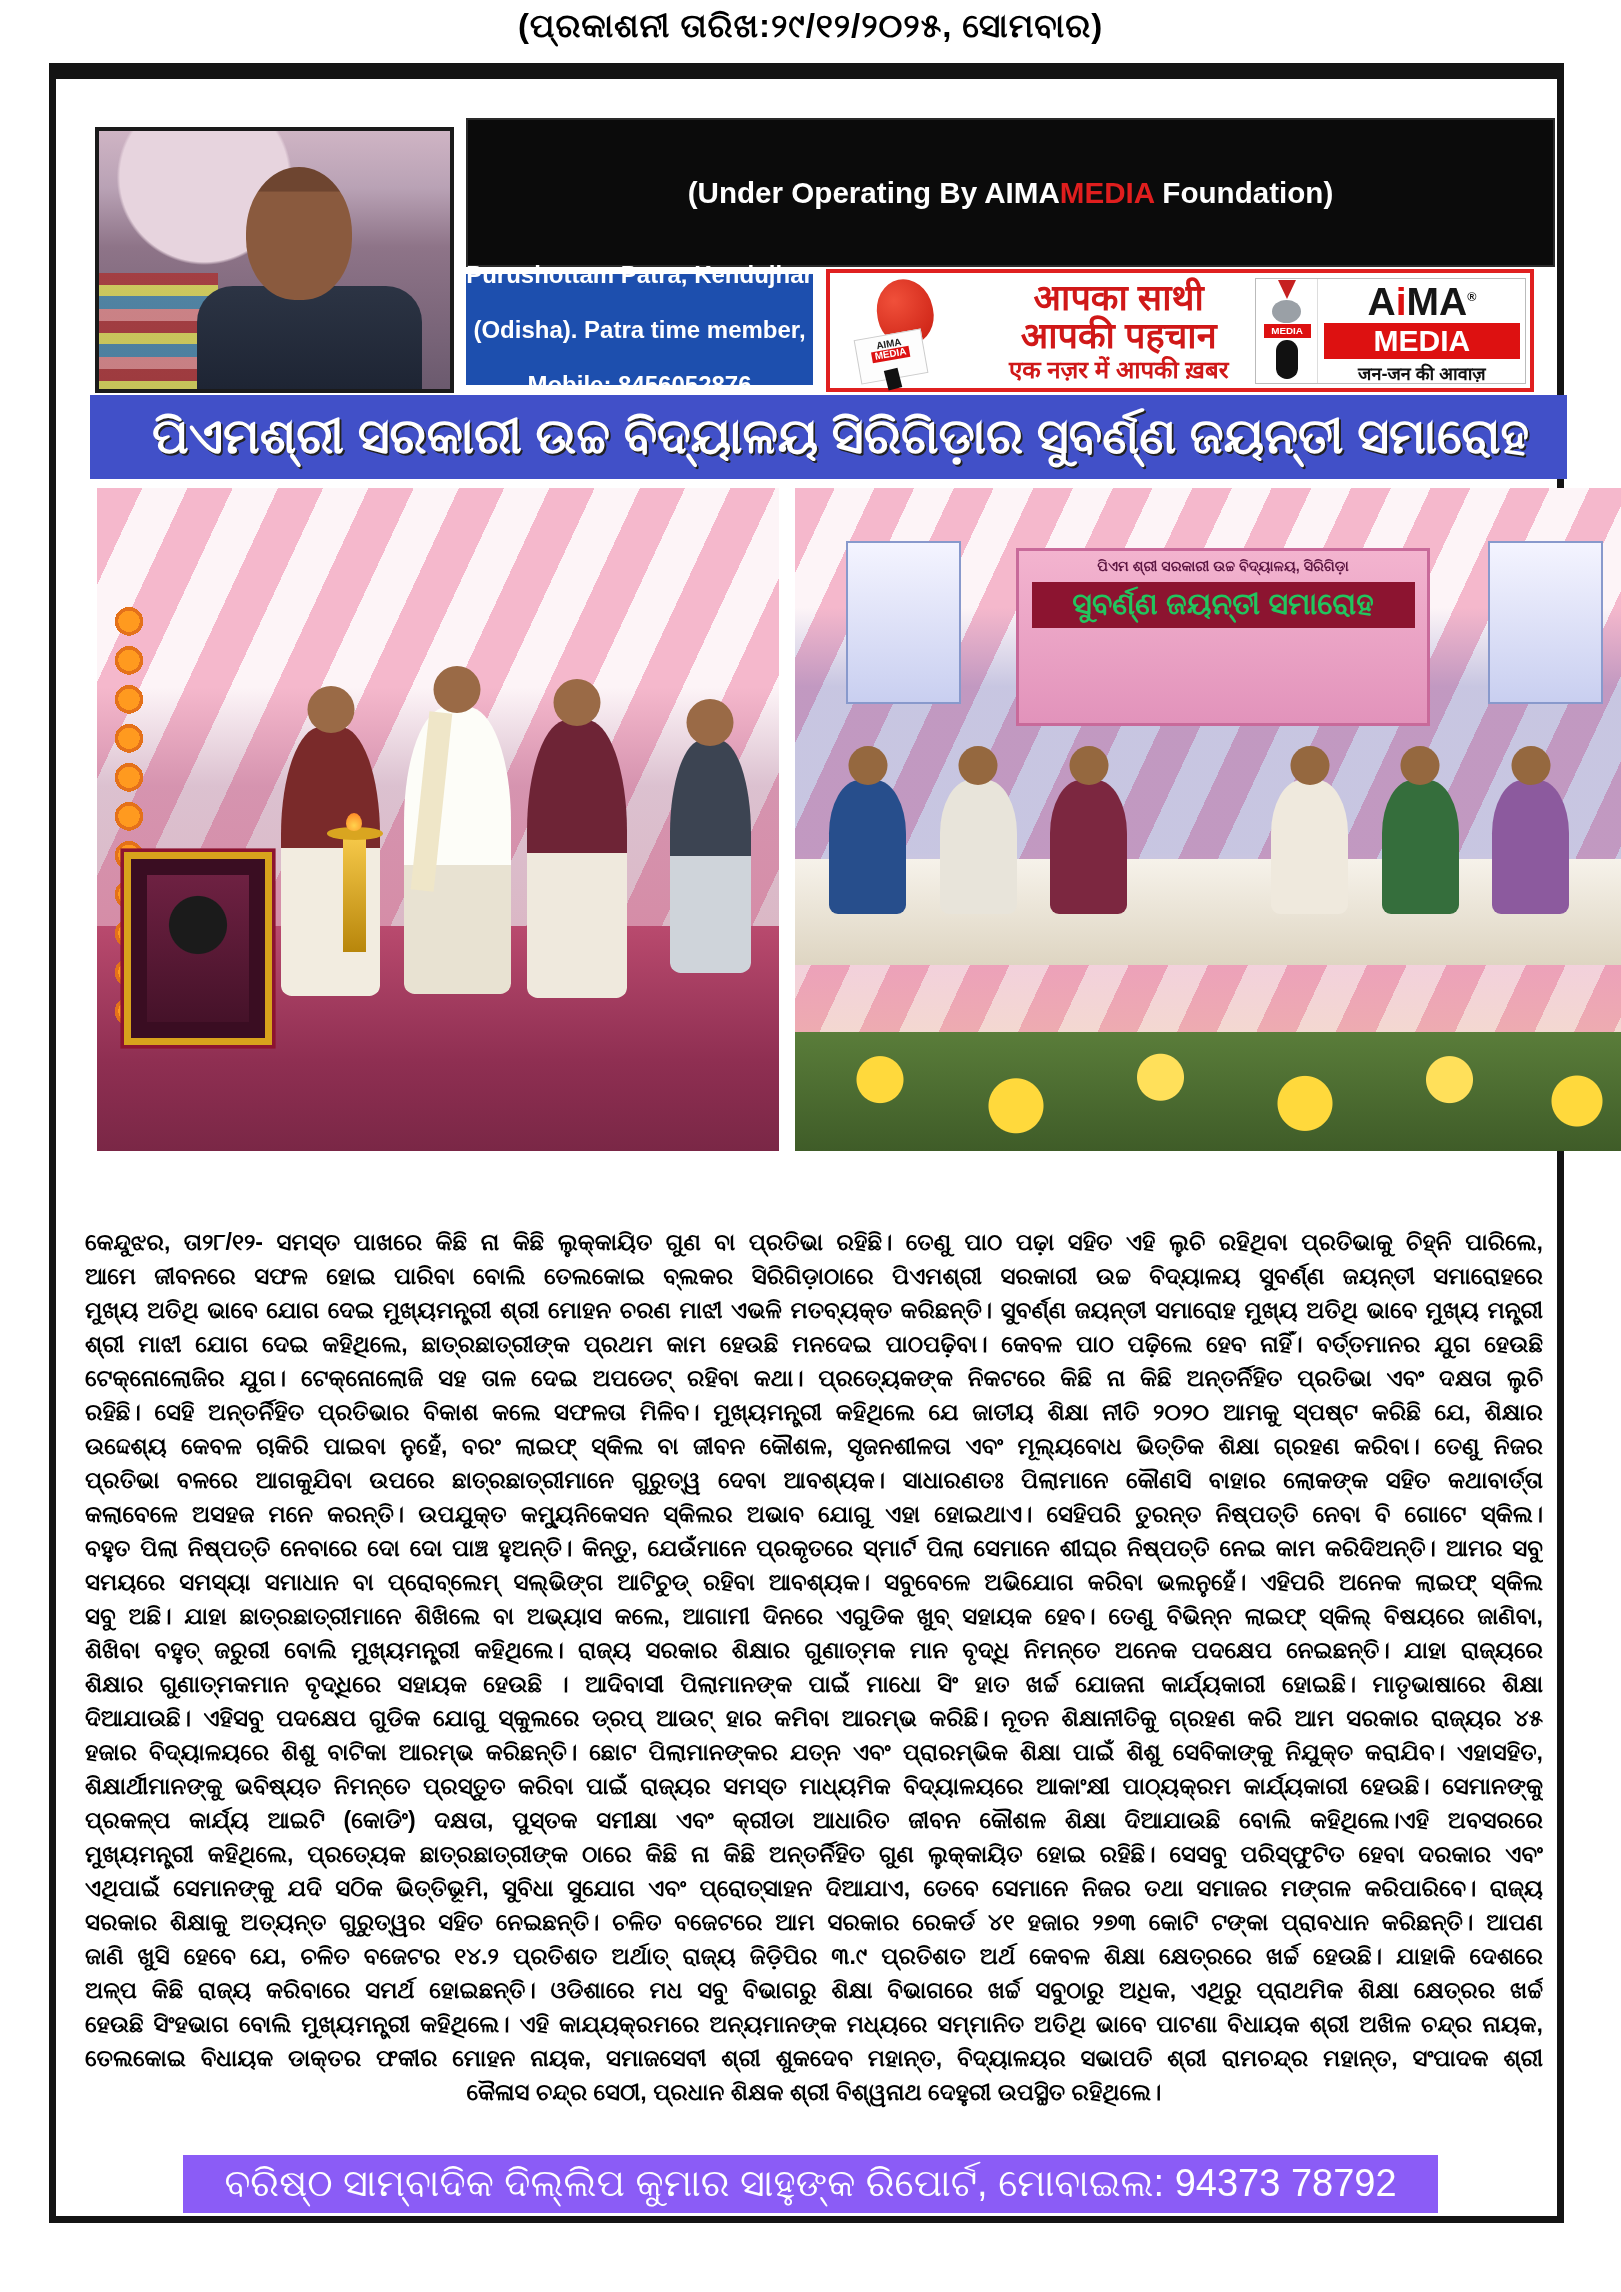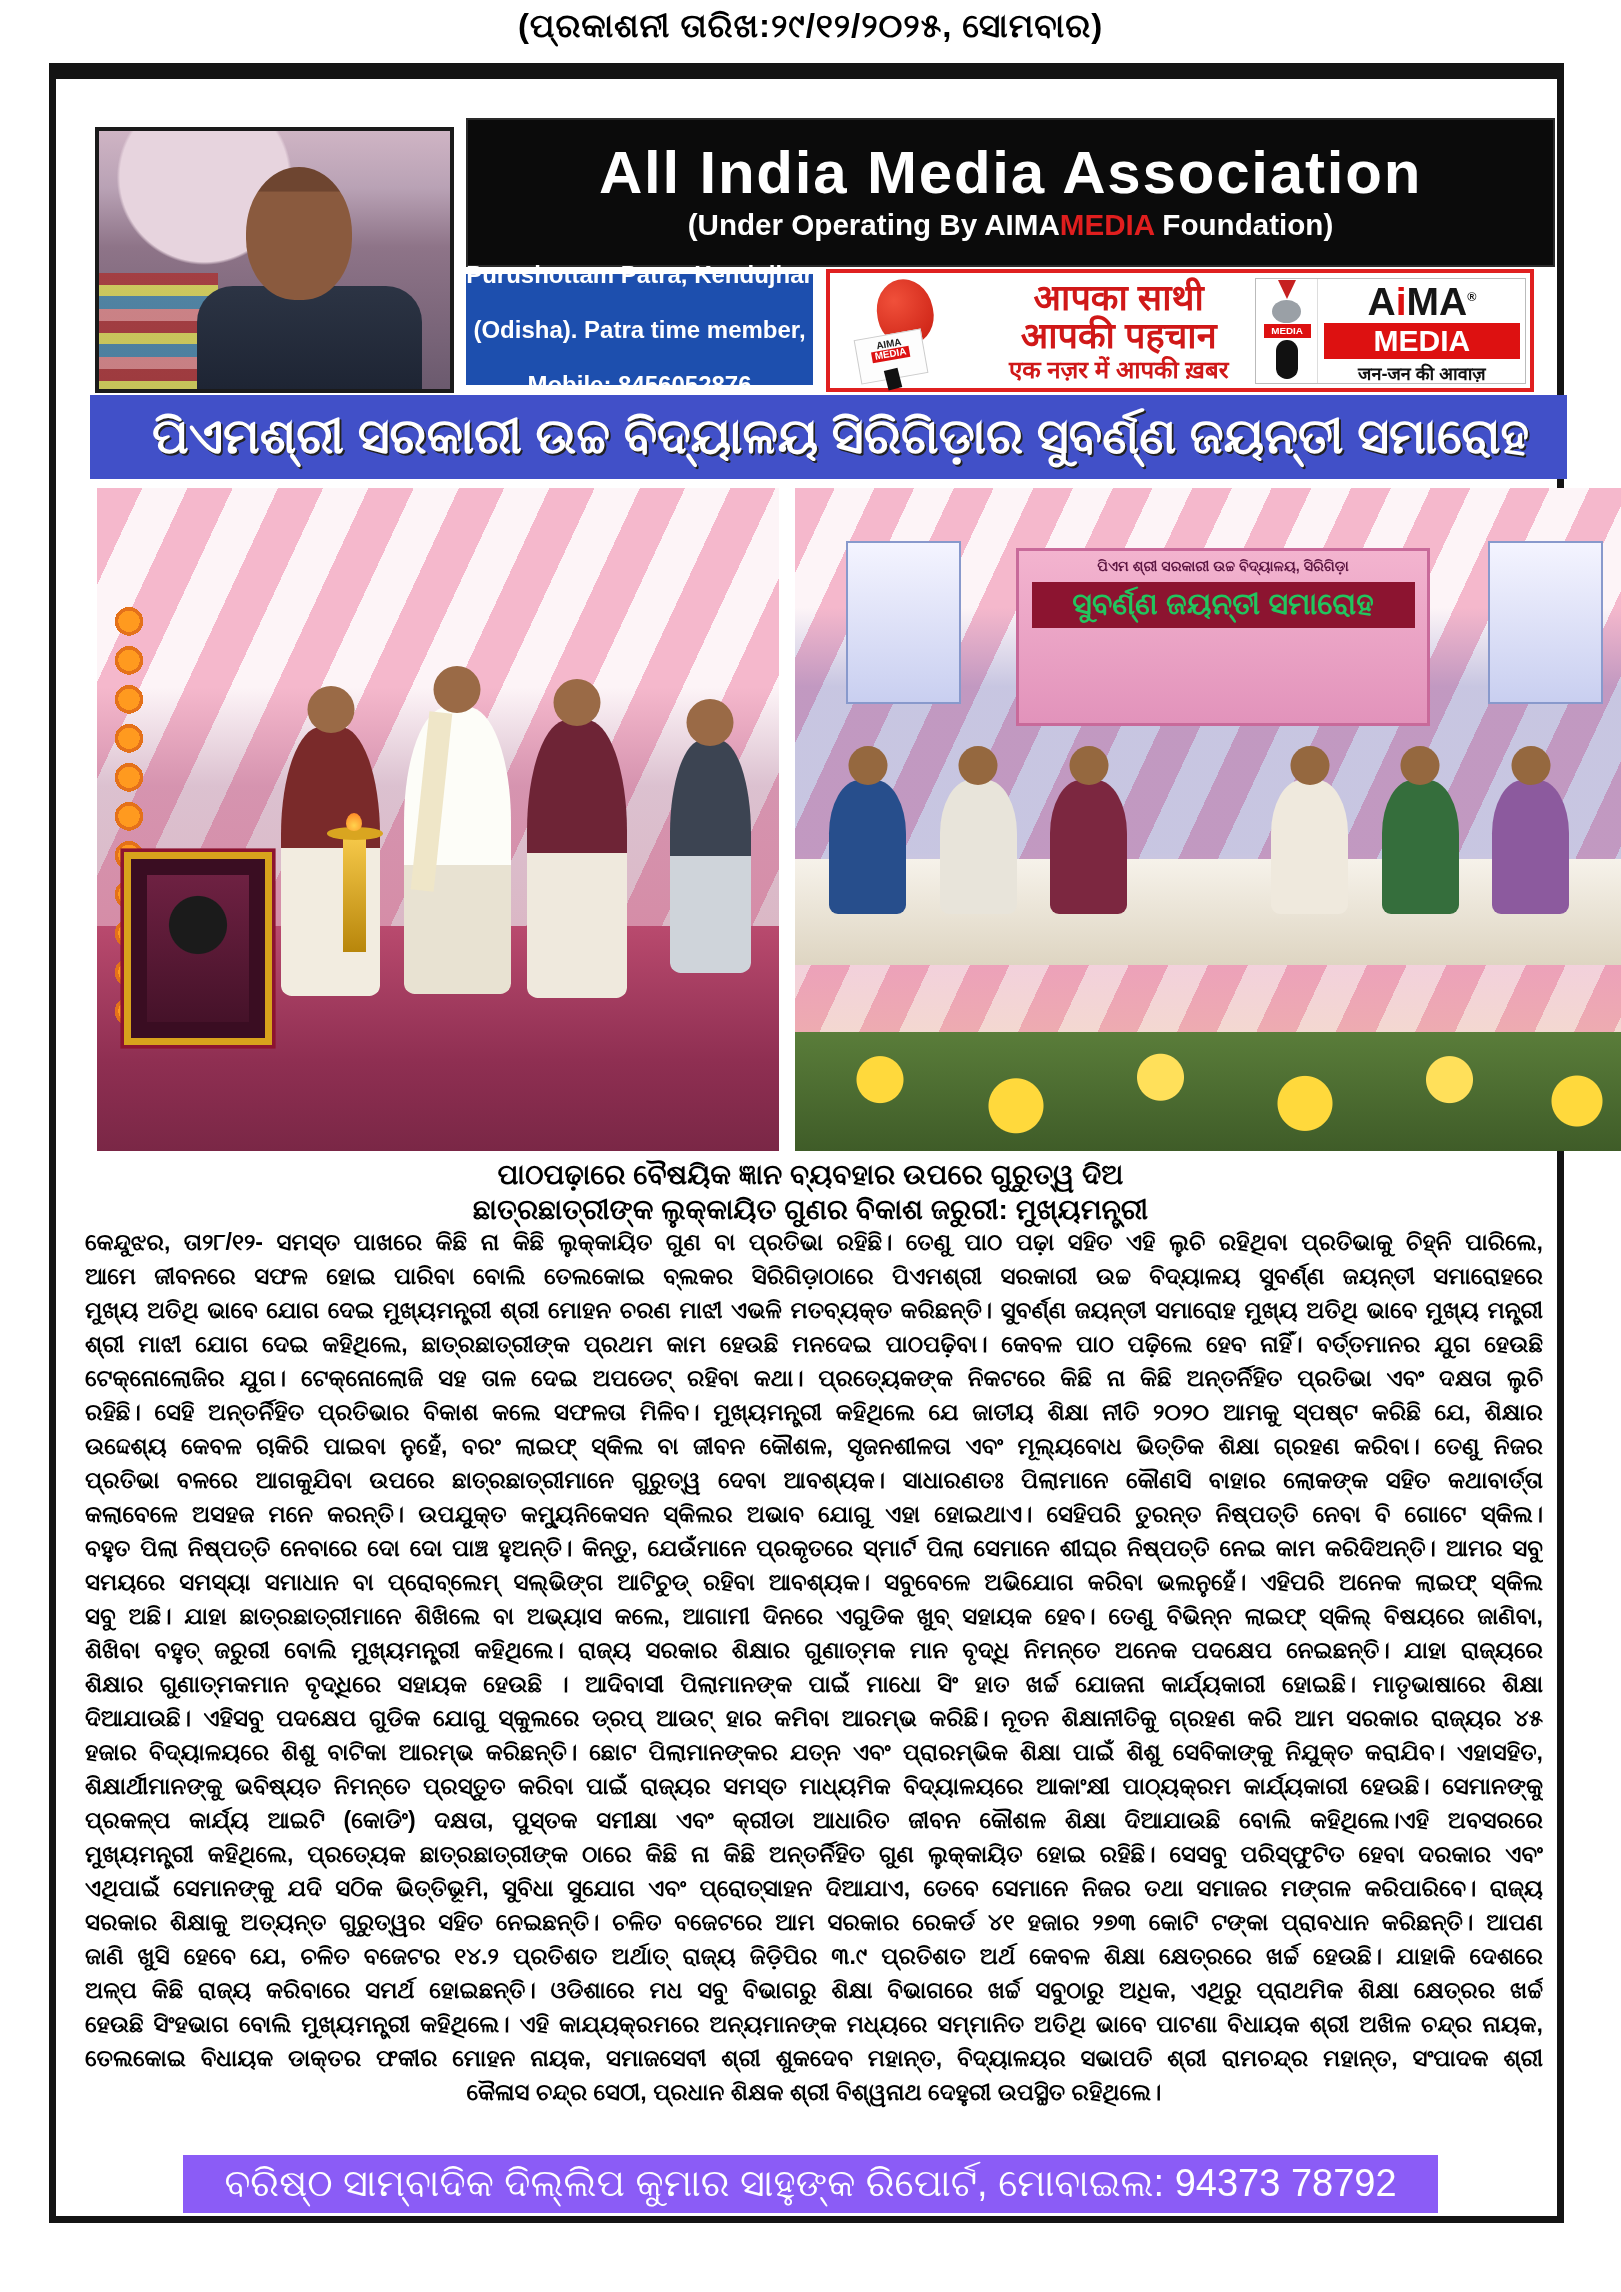--- a/index.html
+++ b/index.html
@@ -160,21 +160,20 @@
 
   <div class="frame"></div>
 
   <div class="portrait">
     <div class="shelf"></div>
     <div class="body"></div>
     <div class="head"></div>
   </div>
 
   <div class="masthead-banner">
-    <div class="masthead-title">All India Media Association</div>
     <div class="masthead-sub"><span>(Under Operating By AIMA</span><span class="red">MEDIA</span><span> Foundation)</span></div>
   </div>
 
   <div class="member-box">
     <div>Purushottam Patra, Kendujhar</div>
     <div>(Odisha). Patra time member,</div>
     <div>Mobile: 8456052876</div>
   </div>
 
   <div class="slogan-box">
@@ -237,24 +236,20 @@
     <div class="pr-table"></div>
     <div class="seat s1"></div>
     <div class="seat s2"></div>
     <div class="seat s3"></div>
     <div class="seat s4"></div>
     <div class="seat s5"></div>
     <div class="seat s6"></div>
     <div class="pr-flowers"></div>
   </div>
 
-  <div class="caption">
-    <div>ପାଠପଢ଼ାରେ ବୈଷୟିକ ଜ୍ଞାନ ବ୍ୟବହାର ଉପରେ ଗୁରୁତ୍ୱ ଦିଅ</div>
-    <div>ଛାତ୍ରଛାତ୍ରୀଙ୍କ ଲୁକ୍କାୟିତ ଗୁଣର ବିକାଶ ଜରୁରୀ: ମୁଖ୍ୟମନ୍ତ୍ରୀ</div>
-  </div>
 
   <div class="body-text">
     <div class="body-line">କେନ୍ଦୁଝର, ତା୨୮/୧୨- ସମସ୍ତ ପାଖରେ କିଛି ନା କିଛି ଲୁକ୍କାୟିତ ଗୁଣ ବା ପ୍ରତିଭା ରହିଛି। ତେଣୁ ପାଠ ପଢ଼ା ସହିତ ଏହି ଲୁଚି ରହିଥିବା ପ୍ରତିଭାକୁ ଚିହ୍ନି ପାରିଲେ,</div>
     <div class="body-line">ଆମେ ଜୀବନରେ ସଫଳ ହୋଇ ପାରିବା ବୋଲି ତେଲକୋଇ ବ୍ଲକର ସିରିଗିଡ଼ାଠାରେ ପିଏମଶ୍ରୀ ସରକାରୀ ଉଚ୍ଚ ବିଦ୍ୟାଳୟ ସୁବର୍ଣ୍ଣ ଜୟନ୍ତୀ ସମାରୋହରେ</div>
     <div class="body-line">ମୁଖ୍ୟ ଅତିଥି ଭାବେ ଯୋଗ ଦେଇ ମୁଖ୍ୟମନ୍ତ୍ରୀ ଶ୍ରୀ ମୋହନ ଚରଣ ମାଝୀ ଏଭଳି ମତବ୍ୟକ୍ତ କରିଛନ୍ତି। ସୁବର୍ଣ୍ଣ ଜୟନ୍ତୀ ସମାରୋହ ମୁଖ୍ୟ ଅତିଥି ଭାବେ ମୁଖ୍ୟ ମନ୍ତ୍ରୀ</div>
     <div class="body-line">ଶ୍ରୀ ମାଝୀ ଯୋଗ ଦେଇ କହିଥିଲେ, ଛାତ୍ରଛାତ୍ରୀଙ୍କ ପ୍ରଥମ କାମ ହେଉଛି ମନଦେଇ ପାଠପଢ଼ିବା। କେବଳ ପାଠ ପଢ଼ିଲେ ହେବ ନାହିଁ। ବର୍ତ୍ତମାନର ଯୁଗ ହେଉଛି</div>
     <div class="body-line">ଟେକ୍ନୋଲୋଜିର ଯୁଗ। ଟେକ୍ନୋଲୋଜି ସହ ତାଳ ଦେଇ ଅପଡେଟ୍ ରହିବା କଥା।  ପ୍ରତ୍ୟେକଙ୍କ ନିକଟରେ କିଛି ନା କିଛି ଅନ୍ତର୍ନିହିତ ପ୍ରତିଭା ଏବଂ ଦକ୍ଷତା ଲୁଚି</div>
     <div class="body-line">ରହିଛି। ସେହି ଅନ୍ତର୍ନିହିତ ପ୍ରତିଭାର ବିକାଶ କଲେ ସଫଳତା ମିଳିବ। ମୁଖ୍ୟମନ୍ତ୍ରୀ କହିଥିଲେ ଯେ ଜାତୀୟ ଶିକ୍ଷା ନୀତି ୨୦୨୦ ଆମକୁ ସ୍ପଷ୍ଟ କରିଛି ଯେ, ଶିକ୍ଷାର</div>
     <div class="body-line">ଉଦ୍ଦେଶ୍ୟ କେବଳ ଚାକିରି ପାଇବା ନୁହେଁ, ବରଂ ଲାଇଫ୍ ସ୍କିଲ ବା ଜୀବନ କୌଶଳ, ସୃଜନଶୀଳତା ଏବଂ ମୂଲ୍ୟବୋଧ ଭିତ୍ତିକ ଶିକ୍ଷା ଗ୍ରହଣ କରିବା। ତେଣୁ ନିଜର</div>
     <div class="body-line">ପ୍ରତିଭା ବଳରେ ଆଗକୁଯିବା ଉପରେ ଛାତ୍ରଛାତ୍ରୀମାନେ ଗୁରୁତ୍ୱ ଦେବା ଆବଶ୍ୟକ। ସାଧାରଣତଃ ପିଲାମାନେ କୌଣସି ବାହାର ଲୋକଙ୍କ ସହିତ କଥାବାର୍ତ୍ତା</div>

